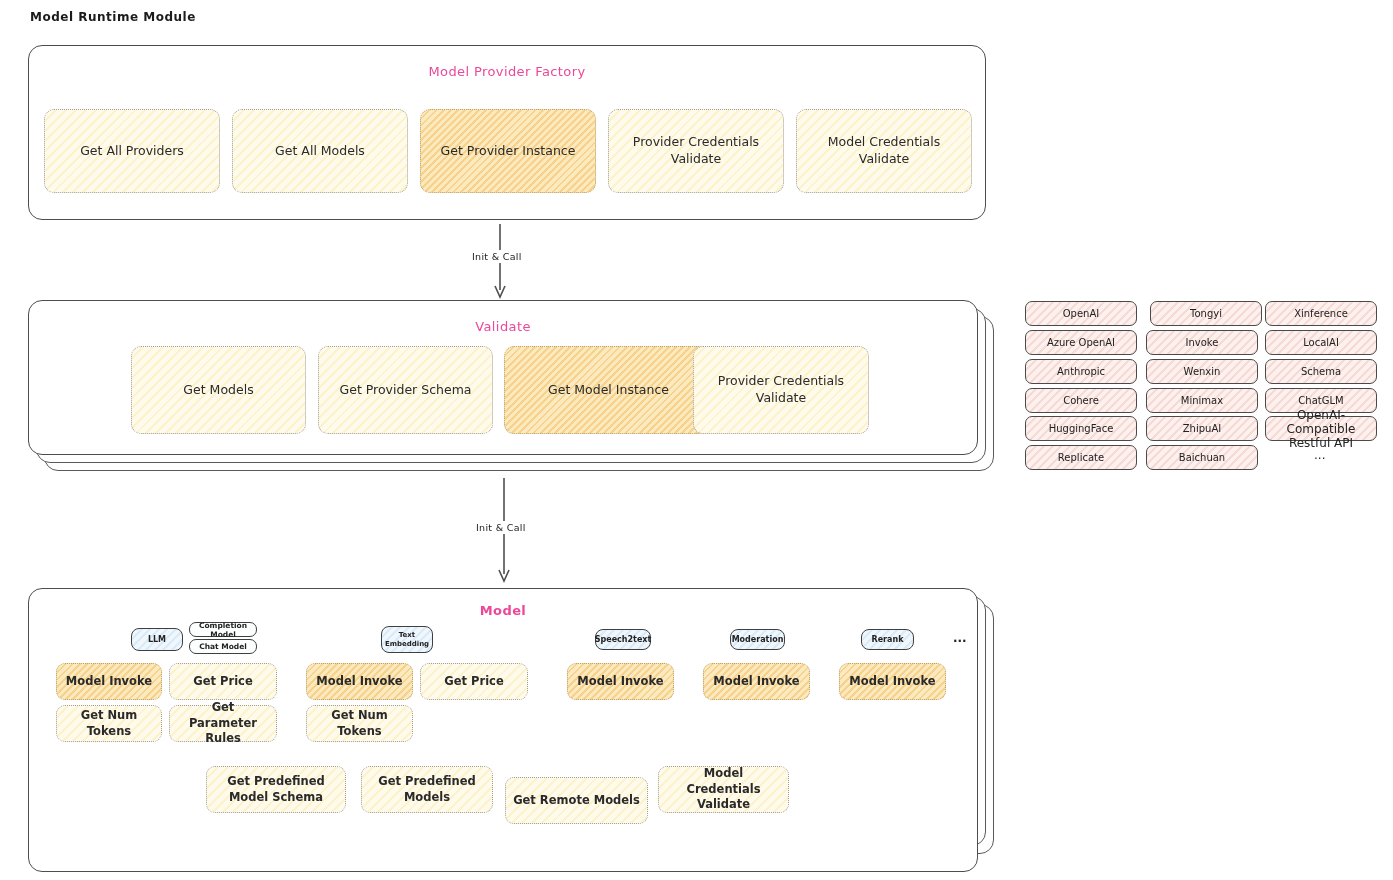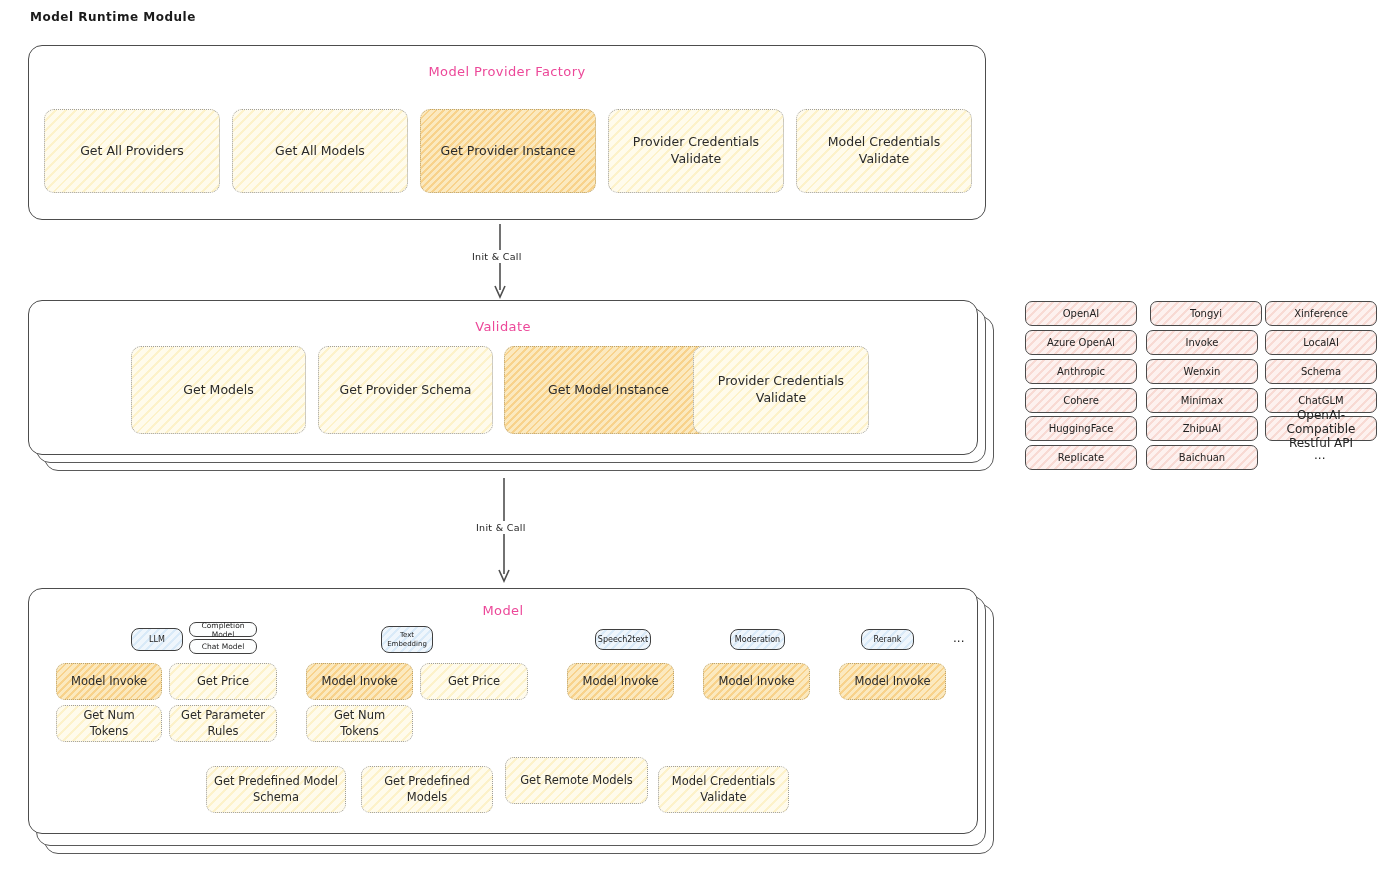--- a/index.html
+++ b/index.html
@@ -96,21 +96,21 @@
   </div>
 
   <svg class="arrow" style="left:496px; top:478px; width:16px; height:106px;">
     <line x1="8" y1="0" x2="8" y2="96"></line>
     <path d="M3,92 L8,103 L13,92"></path>
   </svg>
   <div class="arrow-label" style="left:472px; top:521px;">Init &amp; Call</div>
 
   <div class="stack-layer" style="left:44px; top:604px; width:950px; height:250px;"></div>
   <div class="stack-layer" style="left:36px; top:596px; width:950px; height:250px;"></div>
-  <div class="sketchbox" style="left:28px; top:588px; width:950px; height:246px;">
+  <div class="sketchbox" style="left:28px; top:588px; width:950px; height:284px;font-weight:bold;">
     <div class="box-title" style="top:14px;">Model</div>
 
     <div class="tab-blue" style="left:102px; top:39px; width:52px; height:23px;">LLM</div>
     <div class="tab-small" style="left:160px; top:33px; width:68px; height:15px;">Completion Model</div>
     <div class="tab-small" style="left:160px; top:50px; width:68px; height:15px;">Chat Model</div>
     <div class="tab-blue" style="left:352px; top:37px; width:52px; height:27px; font-size:7px; padding:1px;">Text Embedding</div>
     <div class="tab-blue" style="left:566px; top:40px; width:56px; height:21px;">Speech2text</div>
     <div class="tab-blue" style="left:701px; top:40px; width:55px; height:21px;">Moderation</div>
     <div class="tab-blue" style="left:832px; top:40px; width:53px; height:21px;">Rerank</div>
     <div class="tabs-more" style="left:924px; top:42px;">...</div>
@@ -122,17 +122,17 @@
     <div class="btn orange small" style="left:538px; top:74px; width:107px; height:37px;">Model Invoke</div>
     <div class="btn orange small" style="left:674px; top:74px; width:107px; height:37px;">Model Invoke</div>
     <div class="btn orange small" style="left:810px; top:74px; width:107px; height:37px;">Model Invoke</div>
 
     <div class="btn cream small" style="left:27px;  top:116px; width:106px; height:37px;">Get Num Tokens</div>
     <div class="btn cream small" style="left:140px; top:116px; width:108px; height:37px;">Get Parameter Rules</div>
     <div class="btn cream small" style="left:277px; top:116px; width:107px; height:37px;">Get Num Tokens</div>
 
     <div class="btn cream small" style="left:177px; top:177px; width:140px; height:47px;">Get Predefined Model Schema</div>
     <div class="btn cream small" style="left:332px; top:177px; width:132px; height:47px;">Get Predefined Models</div>
-    <div class="btn cream small" style="left:476px; top:168px; width:143px; height:47px;">Get Remote Models</div>
+    <div class="btn cream small" style="left:476px; top:188px; width:143px; height:47px;">Get Remote Models</div>
     <div class="btn cream small" style="left:629px; top:177px; width:131px; height:47px;">Model Credentials Validate</div>
   </div>
 
 </div>
 
 </body></html>

